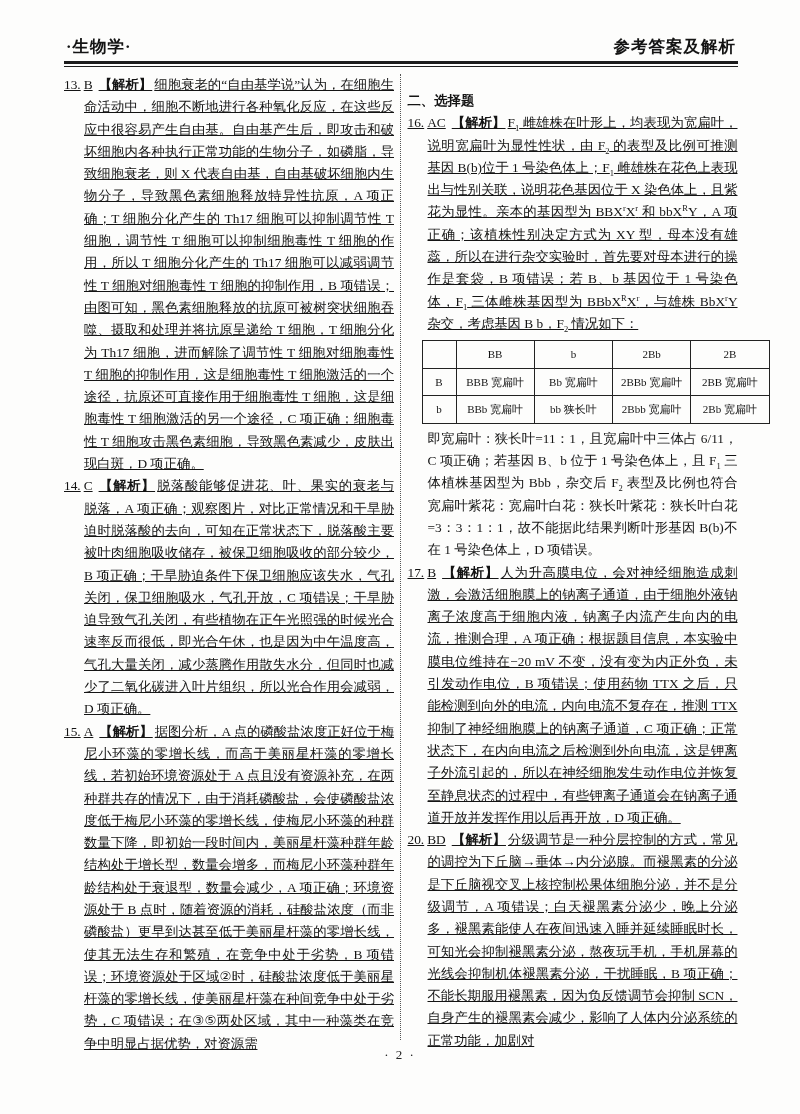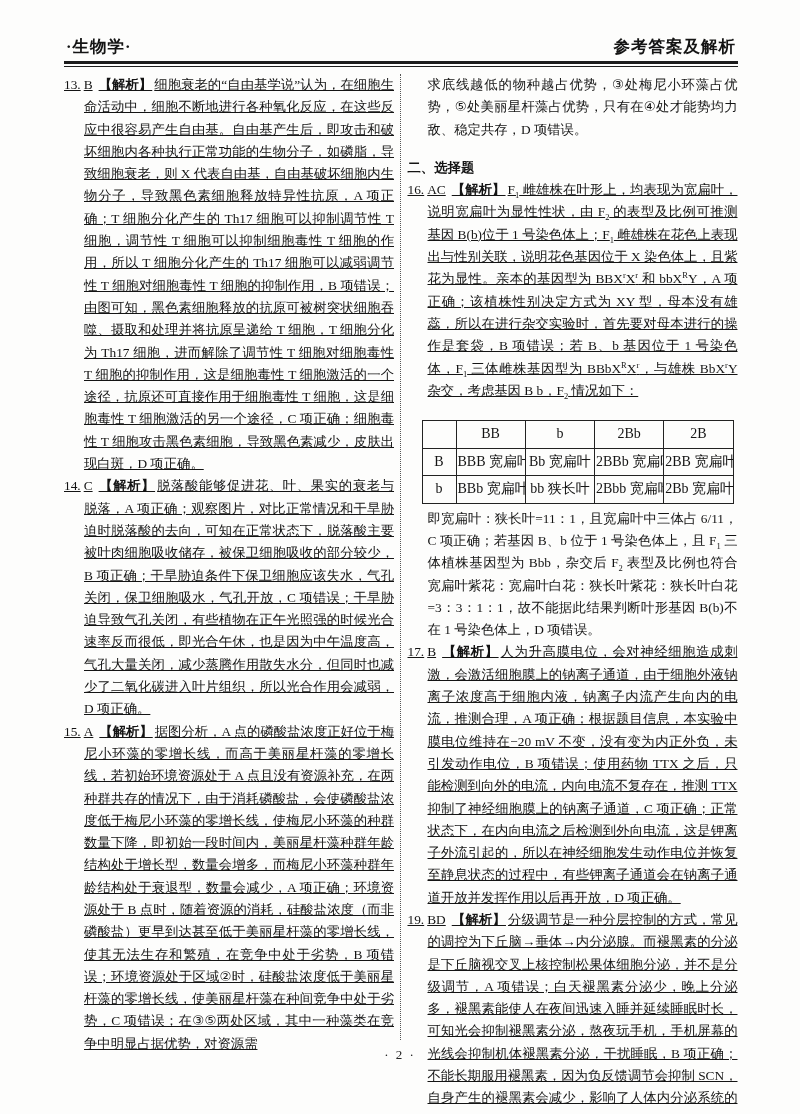--- a/index.html
+++ b/index.html
@@ -31,22 +31,22 @@
   p{margin:0;padding:0;}
   .cont{padding-left:20px;}
   .item{padding-left:20px;text-indent:-20px;text-decoration:underline;}
   .num{margin-right:3px;}
   .ans{margin-right:6px;}
   .lbl{font-weight:700;margin-right:2px;}
   .sec-heading{font-weight:700;margin-top:16px;}
   sup,sub{font-size:8.5px;line-height:0;}
   table.punnett{
     border-collapse:collapse;table-layout:fixed;
-    width:312px;margin:18px 0 4px 14px;
-    font-size:14px;border:1.5px solid #222;
+    width:348px;margin:5px 0 4px 14px;
+    font-size:11px;border:1.5px solid #222;
   }
   table.punnett th,table.punnett td{
     border:1px solid #222;height:26.5px;
     text-align:center;vertical-align:middle;
     padding:0 1px;font-weight:400;overflow:hidden;white-space:nowrap;
   }
   .c0{width:34px;}
   .footer{
     position:absolute;top:1047px;left:0;width:800px;
     text-align:center;font-size:13px;letter-spacing:2px;color:#222;
@@ -69,21 +69,20 @@
     <p class="item"><span class="num">13.</span><span class="ans">B</span><span class="lbl">【解析】</span><span>细胞衰老的“自由基学说”认为，在细胞生命活动中，细胞不断地进行各种氧化反应，在这些反应中很容易产生自由基。自由基产生后，即攻击和破坏细胞内各种执行正常功能的生物分子，如磷脂，导致细胞衰老，则 X 代表自由基，自由基破坏细胞内生物分子，导致黑色素细胞释放特异性抗原，A 项正确；T 细胞分化产生的 Th17 细胞可以抑制调节性 T 细胞，调节性 T 细胞可以抑制细胞毒性 T 细胞的作用，所以 T 细胞分化产生的 Th17 细胞可以减弱调节性 T 细胞对细胞毒性 T 细胞的抑制作用，B 项错误；由图可知，黑色素细胞释放的抗原可被树突状细胞吞噬、摄取和处理并将抗原呈递给 T 细胞，T 细胞分化为 Th17 细胞，进而解除了调节性 T 细胞对细胞毒性 T 细胞的抑制作用，这是细胞毒性 T 细胞激活的一个途径，抗原还可直接作用于细胞毒性 T 细胞，这是细胞毒性 T 细胞激活的另一个途径，C 项正确；细胞毒性 T 细胞攻击黑色素细胞，导致黑色素减少，皮肤出现白斑，D 项正确。</span></p>
 
     <p class="item"><span class="num">14.</span><span class="ans">C</span><span class="lbl">【解析】</span><span>脱落酸能够促进花、叶、果实的衰老与脱落，A 项正确；观察图片，对比正常情况和干旱胁迫时脱落酸的去向，可知在正常状态下，脱落酸主要被叶肉细胞吸收储存，被保卫细胞吸收的部分较少，B 项正确；干旱胁迫条件下保卫细胞应该失水，气孔关闭，保卫细胞吸水，气孔开放，C 项错误；干旱胁迫导致气孔关闭，有些植物在正午光照强的时候光合速率反而很低，即光合午休，也是因为中午温度高，气孔大量关闭，减少蒸腾作用散失水分，但同时也减少了二氧化碳进入叶片组织，所以光合作用会减弱，D 项正确。</span></p>
 
     <p class="item"><span class="num">15.</span><span class="ans">A</span><span class="lbl">【解析】</span><span>据图分析，A 点的磷酸盐浓度正好位于梅尼小环藻的零增长线，而高于美丽星杆藻的零增长线，若初始环境资源处于 A 点且没有资源补充，在两种群共存的情况下，由于消耗磷酸盐，会使磷酸盐浓度低于梅尼小环藻的零增长线，使梅尼小环藻的种群数量下降，即初始一段时间内，美丽星杆藻种群年龄结构处于增长型，数量会增多，而梅尼小环藻种群年龄结构处于衰退型，数量会减少，A 项正确；环境资源处于 B 点时，随着资源的消耗，硅酸盐浓度（而非磷酸盐）更早到达甚至低于美丽星杆藻的零增长线，使其无法生存和繁殖，在竞争中处于劣势，B 项错误；环境资源处于区域②时，硅酸盐浓度低于美丽星杆藻的零增长线，使美丽星杆藻在种间竞争中处于劣势，C 项错误；在③⑤两处区域，其中一种藻类在竞争中明显占据优势，对资源需</span></p>
   </div>
 
   <div class="divider"></div>
 
   <div class="col">
-    <p class="cont">求底线越低的物种越占优势，③处梅尼小环藻占优势，⑤处美丽星杆藻占优势，只有在④处才能势均力敌、稳定共存，D 项错误。</p>
 
     <p class="sec-heading">二、选择题</p>
 
     <p class="item"><span class="num">16.</span><span class="ans">AC</span><span class="lbl">【解析】</span><span>F<sub>1</sub> 雌雄株在叶形上，均表现为宽扁叶，说明宽扁叶为显性性状，由 F<sub>2</sub> 的表型及比例可推测基因 B(b)位于 1 号染色体上；F<sub>1</sub> 雌雄株在花色上表现出与性别关联，说明花色基因位于 X 染色体上，且紫花为显性。亲本的基因型为 BBX<sup>r</sup>X<sup>r</sup> 和 bbX<sup>R</sup>Y，A 项正确；该植株性别决定方式为 XY 型，母本没有雄蕊，所以在进行杂交实验时，首先要对母本进行的操作是套袋，B 项错误；若 B、b 基因位于 1 号染色体，F<sub>1</sub> 三体雌株基因型为 BBbX<sup>R</sup>X<sup>r</sup>，与雄株 BbX<sup>r</sup>Y 杂交，考虑基因 B b，F<sub>2</sub> 情况如下：</span></p>
 
     <table class="punnett">
       <colgroup>
           <col class="c0">
           <col>
           <col>
@@ -112,18 +111,18 @@
         <td>2Bbb 宽扁叶</td>
         <td>2Bb 宽扁叶</td>
       </tr>
     </tbody>
       </table>
 
     <p class="cont">即宽扁叶：狭长叶=11：1，且宽扁叶中三体占 6/11，C 项正确；若基因 B、b 位于 1 号染色体上，且 F<sub>1</sub> 三体植株基因型为 Bbb，杂交后 F<sub>2</sub> 表型及比例也符合宽扁叶紫花：宽扁叶白花：狭长叶紫花：狭长叶白花=3：3：1：1，故不能据此结果判断叶形基因 B(b)不在 1 号染色体上，D 项错误。</p>
 
     <p class="item"><span class="num">17.</span><span class="ans">B</span><span class="lbl">【解析】</span><span>人为升高膜电位，会对神经细胞造成刺激，会激活细胞膜上的钠离子通道，由于细胞外液钠离子浓度高于细胞内液，钠离子内流产生向内的电流，推测合理，A 项正确；根据题目信息，本实验中膜电位维持在−20 mV 不变，没有变为内正外负，未引发动作电位，B 项错误；使用药物 TTX 之后，只能检测到向外的电流，内向电流不复存在，推测 TTX 抑制了神经细胞膜上的钠离子通道，C 项正确；正常状态下，在内向电流之后检测到外向电流，这是钾离子外流引起的，所以在神经细胞发生动作电位并恢复至静息状态的过程中，有些钾离子通道会在钠离子通道开放并发挥作用以后再开放，D 项正确。</span></p>
 
-    <p class="item"><span class="num">19.</span><span class="ans">BD</span><span class="lbl">【解析】</span><span>分级调节是一种分层控制的方式，常见的调控为下丘脑→垂体→内分泌腺。而褪黑素的分泌是下丘脑视交叉上核控制松果体细胞分泌，并不是分级调节，A 项错误；白天褪黑素分泌少，晚上分泌多，褪黑素能使人在夜间迅速入睡并延续睡眠时长，可知光会抑制褪黑素分泌，熬夜玩手机，手机屏幕的光线会抑制机体褪黑素分泌，干扰睡眠，B 项正确；不能长期服用褪黑素，因为负反馈调节会抑制 SCN，自身产生的褪黑素会减少，影响了人体内分泌系统的正常功能，加剧对</span></p>
+    <p class="item"><span class="num">20.</span><span class="ans">BD</span><span class="lbl">【解析】</span><span>分级调节是一种分层控制的方式，常见的调控为下丘脑→垂体→内分泌腺。而褪黑素的分泌是下丘脑视交叉上核控制松果体细胞分泌，并不是分级调节，A 项错误；白天褪黑素分泌少，晚上分泌多，褪黑素能使人在夜间迅速入睡并延续睡眠时长，可知光会抑制褪黑素分泌，熬夜玩手机，手机屏幕的光线会抑制机体褪黑素分泌，干扰睡眠，B 项正确；不能长期服用褪黑素，因为负反馈调节会抑制 SCN，自身产生的褪黑素会减少，影响了人体内分泌系统的正常功能，加剧对</span></p>
   </div>
 
 </div>
 
 <div class="footer">· 2 ·</div>
 
 </body></html>

